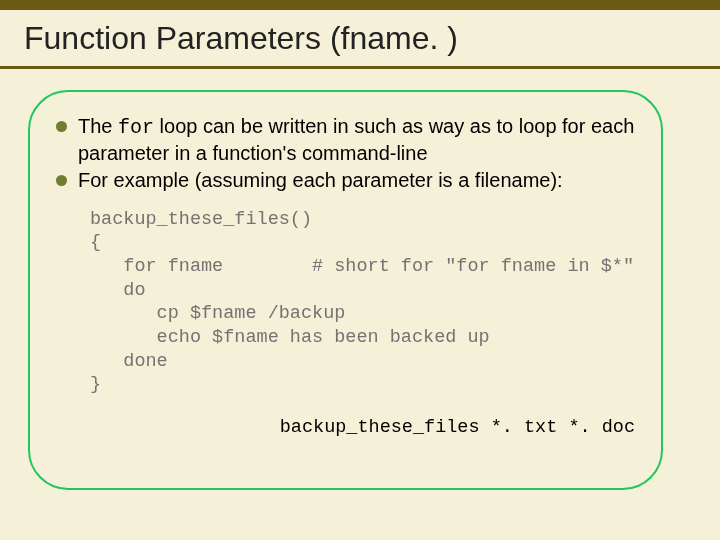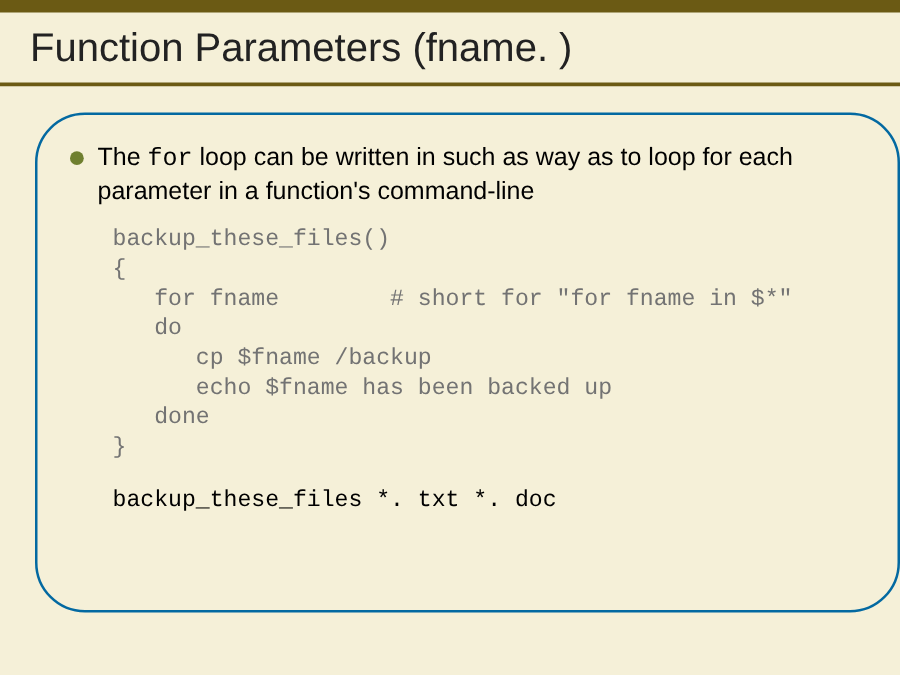--- a/index.html
+++ b/index.html
@@ -32,23 +32,23 @@
     top: 66px;
     left: 0;
     right: 0;
     height: 3px;
     background: #6b5a14;
   }
   .content-frame {
     position: absolute;
     top: 90px;
     left: 28px;
-    width: 692px;
+    width: 635px;
     height: 400px;
-    border: 2px solid #0369a1;
+    border: 2px solid #22c55e;
     border-radius: 40px;
     padding: 22px 26px 20px 26px;
   }
   .bullet-list {
     list-style: none;
     margin-bottom: 14px;
   }
   .bullet-item {
     position: relative;
     padding-left: 22px;
@@ -79,35 +79,39 @@
     color: #737373;
     margin-left: 34px;
     margin-top: 6px;
   }
   .code-call {
     font-family: "Courier New", Courier, monospace;
     font-size: 18.5px;
     color: #000;
     margin-left: 34px;
     margin-top: 20px;
+    text-align: right;
   }
 </style>
 </head>
 <body>
 
 <div class="header-band"></div>
 
 <h1 class="title">Function Parameters (fname. )</h1>
 <div class="title-underline"></div>
 
 <div class="content-frame">
 
   <ul class="bullet-list">
     <li class="bullet-item">
       <span>The </span><span class="inline-code">for</span><span> loop can be written in such as way as to loop for each parameter in a function's command-line</span>
+    </li>
+    <li class="bullet-item">
+      <span>For example (assuming each parameter is a filename):</span>
     </li>
   </ul>
 
   <div class="code-block">backup_these_files()
 {
    for fname        # short for "for fname in $*"
    do
       cp $fname /backup
       echo $fname has been backed up
    done

